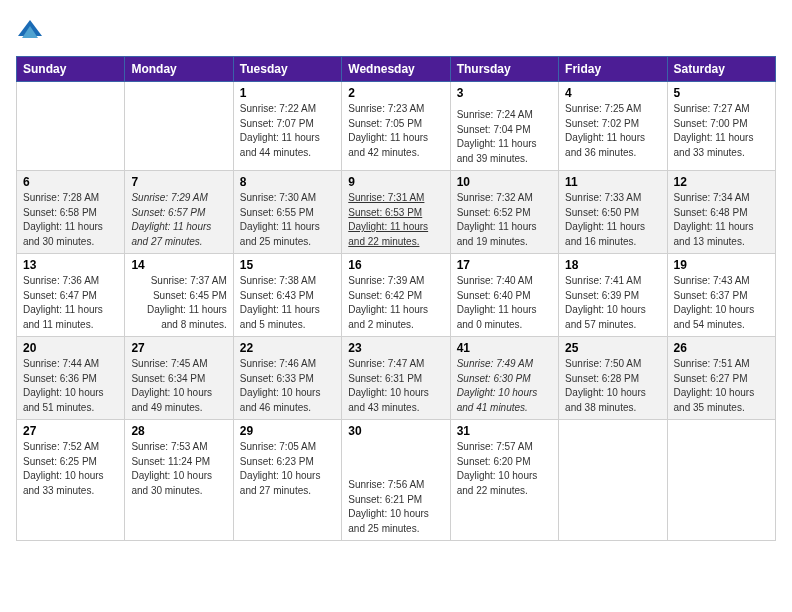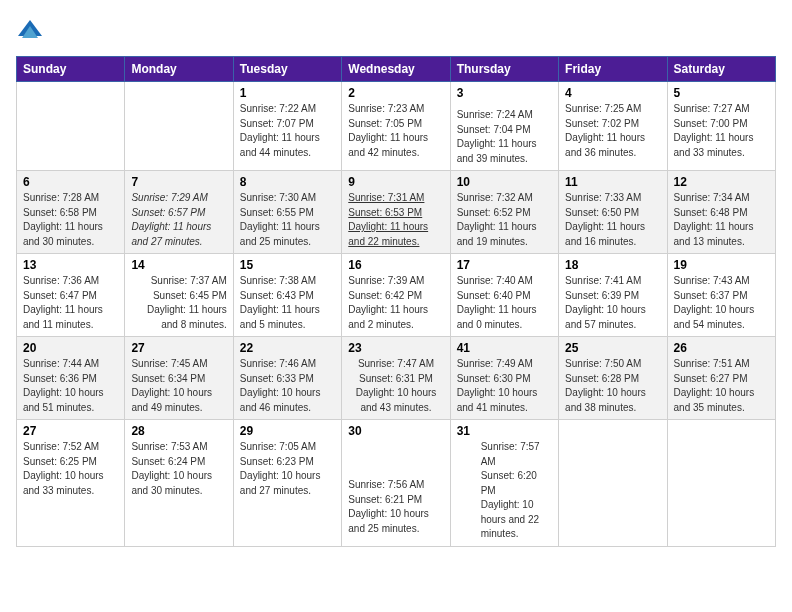--- a/index.html
+++ b/index.html
@@ -250,27 +250,27 @@
 Daylight: 10 hours and 49 minutes.</div>
         </td>
         <td>
           <span class="day-num">22</span>
           <div class="day-detail" style="white-space: pre-line;">Sunrise: 7:46 AM
 Sunset: 6:33 PM
 Daylight: 10 hours and 46 minutes.</div>
         </td>
         <td>
           <span class="day-num">23</span>
-          <div class="day-detail" style="white-space: pre-line; text-align: center;">Sunrise: 7:47 AM
+          <div class="day-detail" style="white-space: pre-line;">Sunrise: 7:47 AM
 Sunset: 6:31 PM
 Daylight: 10 hours and 43 minutes.</div>
         </td>
         <td>
           <span class="day-num">41</span>
-          <div class="day-detail" style="white-space: pre-line;">Sunrise: 7:49 AM
+          <div class="day-detail" style="white-space: pre-line; font-style: italic;">Sunrise: 7:49 AM
 Sunset: 6:30 PM
 Daylight: 10 hours and 41 minutes.</div>
         </td>
         <td>
           <span class="day-num">25</span>
           <div class="day-detail" style="white-space: pre-line;">Sunrise: 7:50 AM
 Sunset: 6:28 PM
 Daylight: 10 hours and 38 minutes.</div>
         </td>
         <td>
@@ -283,38 +283,38 @@
       <tr>
         <td>
           <span class="day-num">27</span>
           <div class="day-detail" style="white-space: pre-line;">Sunrise: 7:52 AM
 Sunset: 6:25 PM
 Daylight: 10 hours and 33 minutes.</div>
         </td>
         <td>
           <span class="day-num">28</span>
           <div class="day-detail" style="white-space: pre-line;">Sunrise: 7:53 AM
-Sunset: 6:24 PM
+Sunset: 11:24 PM
 Daylight: 10 hours and 30 minutes.</div>
         </td>
         <td>
           <span class="day-num">29</span>
           <div class="day-detail" style="white-space: pre-line;">Sunrise: 7:05 AM
 Sunset: 6:23 PM
 Daylight: 10 hours and 27 minutes.</div>
         </td>
         <td>
           <span class="day-num">30</span>
           <div class="day-detail" style="white-space: pre-line; margin-top: 40px;">Sunrise: 7:56 AM
 Sunset: 6:21 PM
 Daylight: 10 hours and 25 minutes.</div>
         </td>
         <td>
           <span class="day-num">31</span>
-          <div class="day-detail" style="white-space: pre-line; margin-left: 24px;">Sunrise: 7:57 AM
+          <div class="day-detail" style="white-space: pre-line;">Sunrise: 7:57 AM
 Sunset: 6:20 PM
 Daylight: 10 hours and 22 minutes.</div>
         </td>
         <td class="empty"></td>
         <td class="empty"></td>
       </tr>
     </tbody>
 </table>
 
 </body></html>

